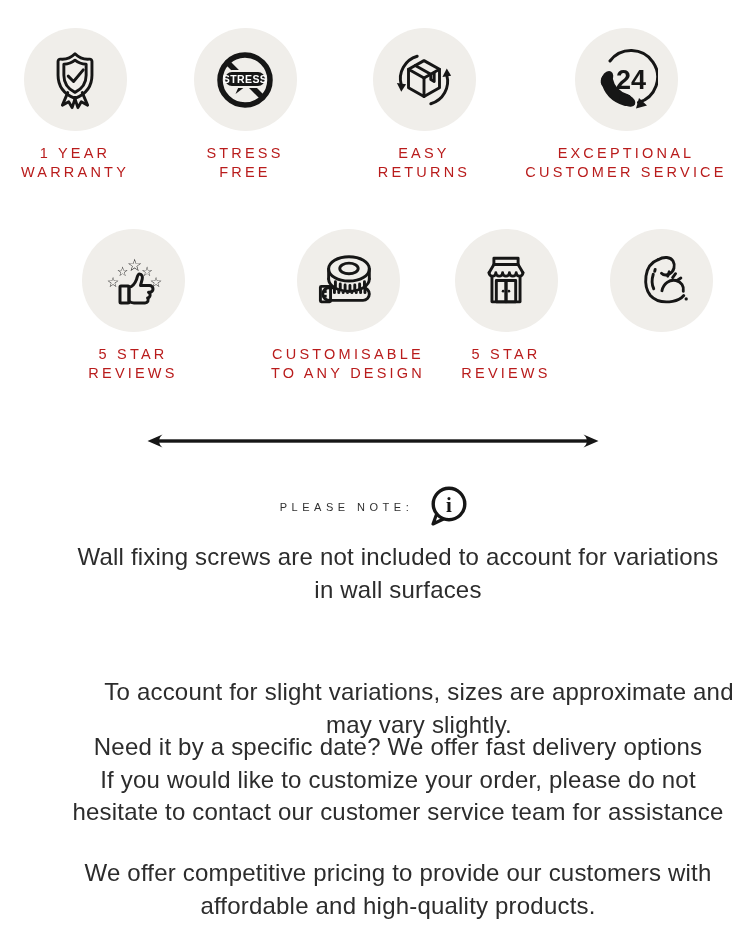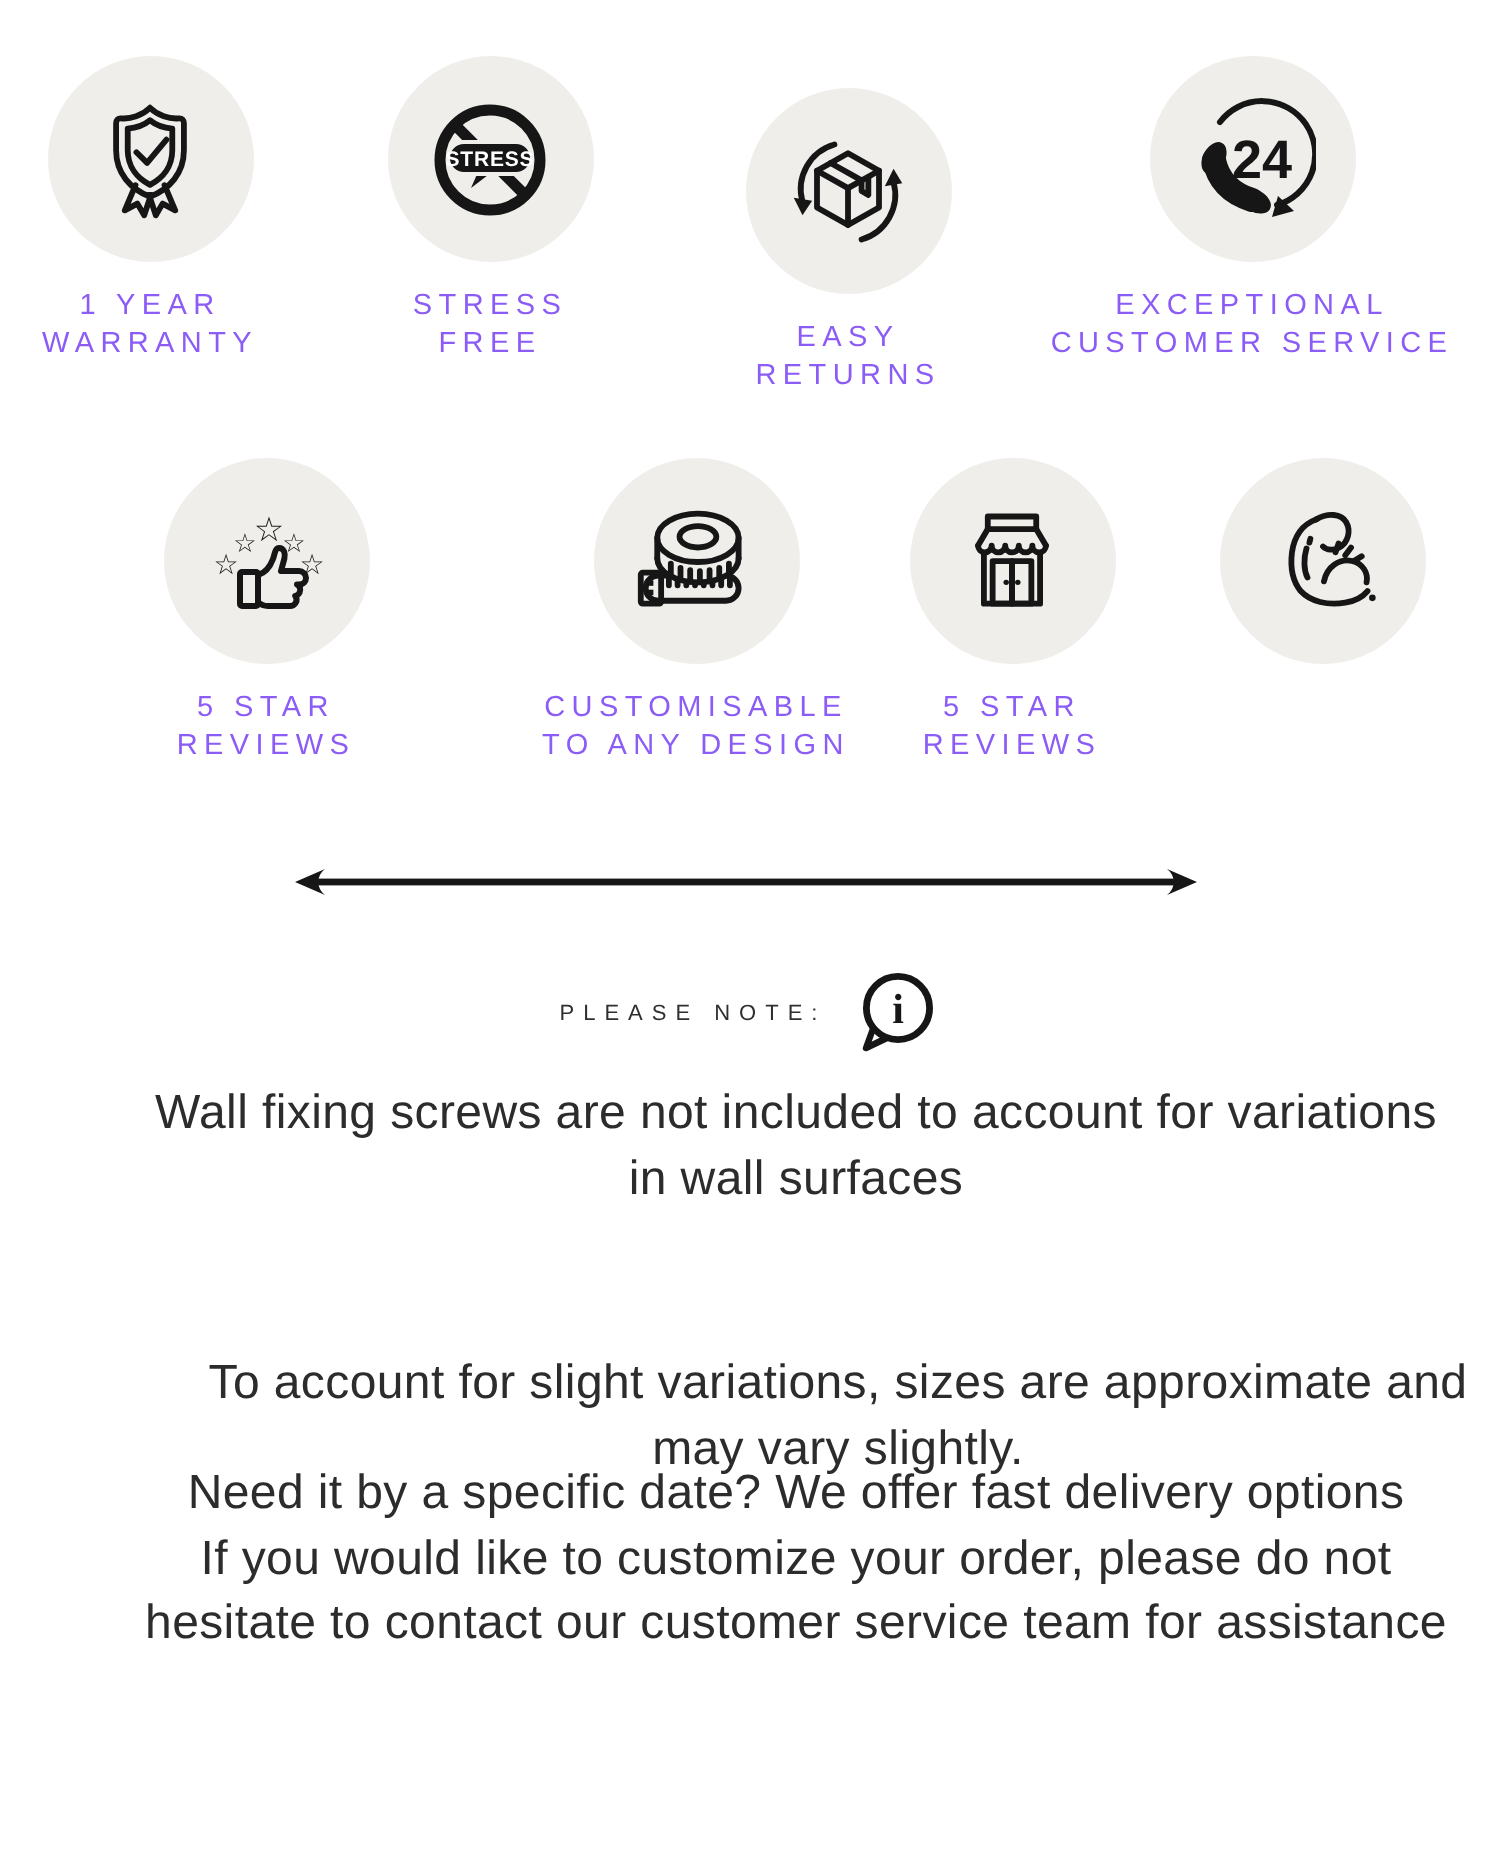--- a/index.html
+++ b/index.html
@@ -12,21 +12,21 @@
     position:absolute; width:250px; transform:translateX(-50%);
     display:flex; flex-direction:column; align-items:center;
   }
   .feature .circle {
     width:103px; height:103px; border-radius:50%; background:#f0eeea;
     display:flex; align-items:center; justify-content:center;
   }
   .feature .circle svg { display:block; }
   .feature .label {
     margin-top:13px; font-size:14.5px; letter-spacing:3.2px; line-height:19px;
-    color:#8b5cf6; text-align:center; white-space:pre-line; font-weight:500;
+    color:#b91c1c; text-align:center; white-space:pre-line; font-weight:500;
   }
   .divider { position:absolute; top:433px; left:147px; }
   .note-heading {
     position:absolute; top:484px; left:0; width:100%; height:46px;
     display:flex; align-items:center; justify-content:center; gap:13px;
   }
   .note-heading .note-text {
     font-size:11px; letter-spacing:4.5px; color:#2f2f2f; font-weight:500;
   }
   .para {
@@ -69,21 +69,21 @@
         <line class="ln thick" x1="14.5" y1="14.5" x2="49.5" y2="49.5"></line>
         <path class="fill" d="M26 38 L22.5 46 L33 38 Z"></path>
         <rect x="11" y="23" width="42" height="16" rx="8" fill="#161616" stroke="#f0eeea" stroke-width="2"></rect>
         <text x="32" y="34.8" text-anchor="middle" font-size="10.5" font-weight="bold" fill="#ffffff" letter-spacing="0.4" font-family="Liberation Sans, sans-serif">STRESS</text>
       </svg>
     </div>
     <div class="label">STRESS
 FREE</div>
   </div>
 
-  <div class="feature" style="left:424px; top:44px;">
+  <div class="feature" style="left:424px; top:28px;">
     <div class="circle">
       <svg width="62" height="62" viewBox="0 0 64 64">
         <path class="ln" stroke-width="3.6" d="M25 7.5 A24 24 0 0 0 8.5 37"></path>
         <path class="fill" d="M8.5 44 L4 35 L13.5 36.5 Z"></path>
         <path class="ln" stroke-width="3.6" d="M39 56.5 A24 24 0 0 0 55.5 27"></path>
         <path class="fill" d="M55.5 20 L51 29 L60 27.5 Z"></path>
         <path class="ln" d="M32 12 L48 21 L32 30 L16 21 Z"></path>
         <path class="ln" d="M16 21 V40 L32 49 V30"></path>
         <path class="ln" d="M48 21 V40 L32 49"></path>
         <path class="ln" d="M23 17 L39 26 L39 31.5 L42.5 33.5 L42.5 24.5"></path>
@@ -196,14 +196,16 @@
     </svg>
   </div>
 
   <div class="para p0">Wall fixing screws are not included to account for variations
 in wall surfaces</div>
   <div class="para p1">To account for slight variations, sizes are approximate and
 may vary slightly.</div>
   <div class="para p2">Need it by a specific date? We offer fast delivery options
 If you would like to customize your order, please do not
 hesitate to contact our customer service team for assistance</div>
+  <div class="para p3">We offer competitive pricing to provide our customers with
+affordable and high-quality products.</div>
 
 </div>
 
 </body></html>

